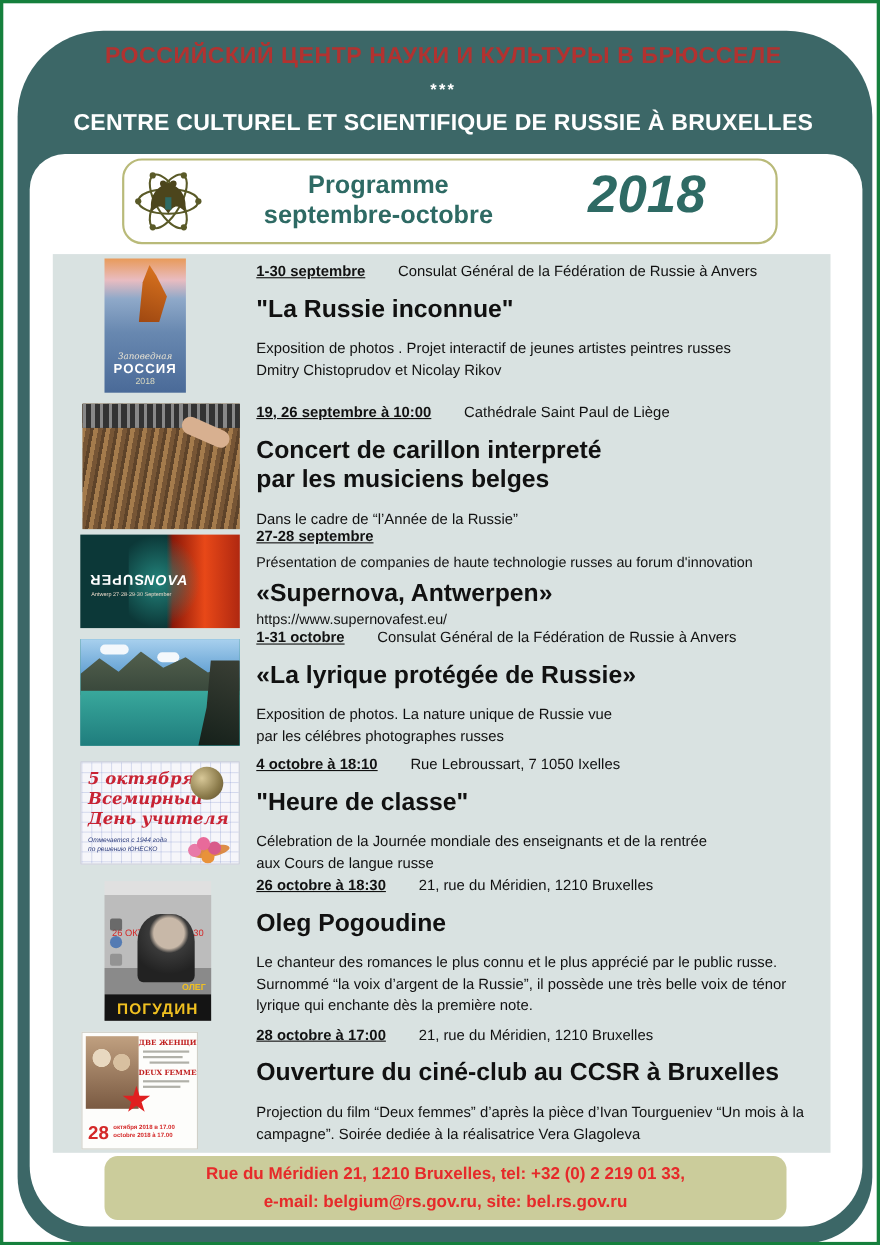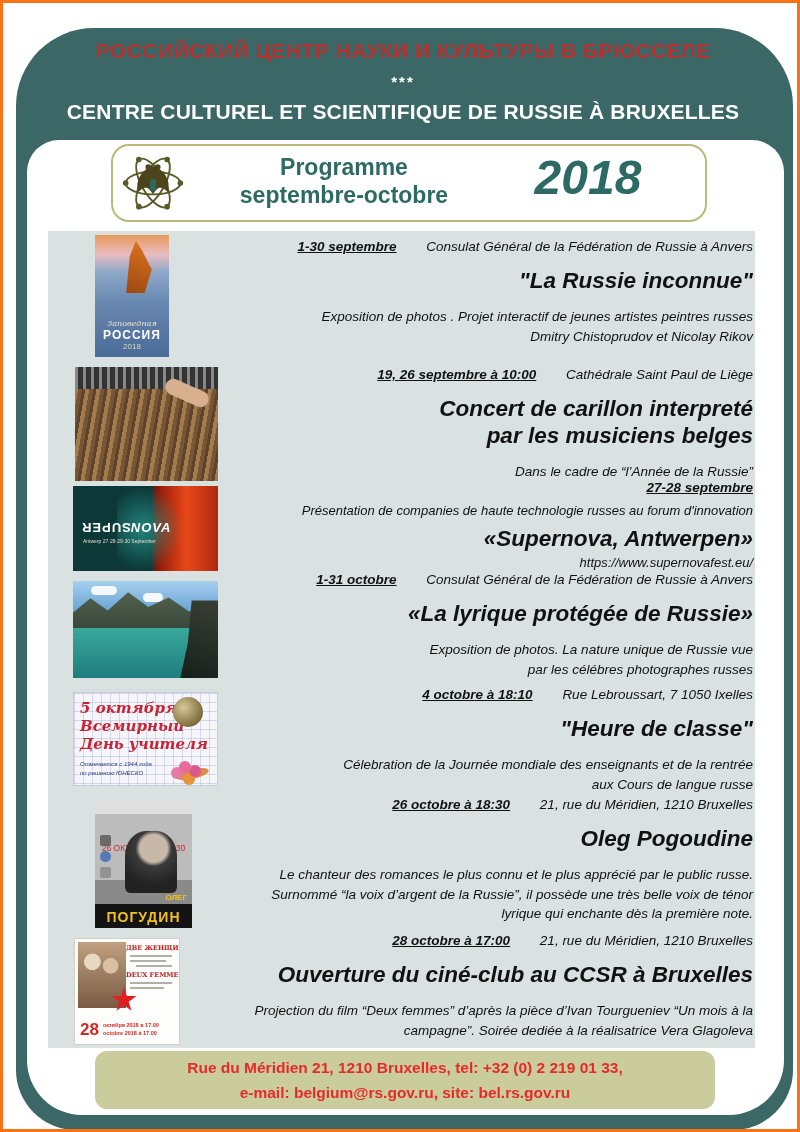--- a/index.html
+++ b/index.html
@@ -1,17 +1,17 @@
 <!DOCTYPE html>
 <html><head>
 <meta charset="utf-8">
 <style>
   html,body{margin:0;padding:0;background:#ffffff;}
   .page{position:relative;width:800px;height:1132px;background:#ffffff;
-        border:3px solid #f97316;box-sizing:border-box;overflow:hidden;
+        border:3px solid #15803d;box-sizing:border-box;overflow:hidden;
         font-family:"Liberation Sans",sans-serif;}
   .teal-frame{position:absolute;left:13px;top:25px;width:777px;height:1102px;
         background:#3c6767;border-radius:78px 78px 60px 60px;}
   .white-card{position:absolute;left:24px;top:137px;width:757px;height:975px;
         background:#ffffff;border-radius:32px 32px 55px 55px;}
   .ru-title{position:absolute;top:36px;left:0;width:800px;text-align:center;
         color:#b23230;font-size:21px;font-weight:bold;letter-spacing:.5px;}
   .stars{position:absolute;top:70px;left:0;width:800px;text-align:center;
         color:#ffffff;font-size:15px;font-weight:bold;letter-spacing:2px;}
   .fr-title{position:absolute;top:97px;left:0;width:800px;text-align:center;
@@ -19,21 +19,21 @@
   .program-box{position:absolute;left:108px;top:141px;width:596px;height:78px;
         background:#ffffff;border:2px solid #b9ba79;border-radius:18px;box-sizing:border-box;}
   .program-logo{position:absolute;left:118px;top:148px;width:64px;height:66px;}
   .program-title{position:absolute;left:216px;top:151px;width:250px;text-align:center;
         color:#2e6a64;font-size:23px;font-weight:bold;line-height:1.2;}
   .program-year{position:absolute;left:520px;top:147px;width:130px;text-align:center;
         color:#2e6a64;font-size:48px;font-weight:bold;font-style:italic;}
   .event-panel{position:absolute;left:45px;top:228px;width:707px;height:817px;
         background:#d9e2e1;}
   .thumb{position:absolute;overflow:hidden;}
-  .etext{position:absolute;left:185px;width:520px;text-align:right;color:#111;font-style:italic;}
+  .etext{position:absolute;left:185px;width:520px;text-align:left;color:#111;}
   .ehead{font-size:13.5px;margin-bottom:13px;white-space:nowrap;}
   .edate{font-weight:bold;text-decoration:underline;margin-right:26px;}
   .edate.solo{margin-right:0;}
   .eloc{}
   .etitle{font-size:22.5px;font-weight:bold;line-height:1.2;margin-bottom:13px;white-space:nowrap;}
   .edesc{font-size:13.5px;line-height:1.45;}
   .edesc div{white-space:nowrap;}
   .pre{font-size:13px;margin-bottom:7px;white-space:nowrap;}
   .url{font-size:13px;margin-top:2px;}
   .footer-box{position:absolute;left:92px;top:1048px;width:620px;height:58px;

